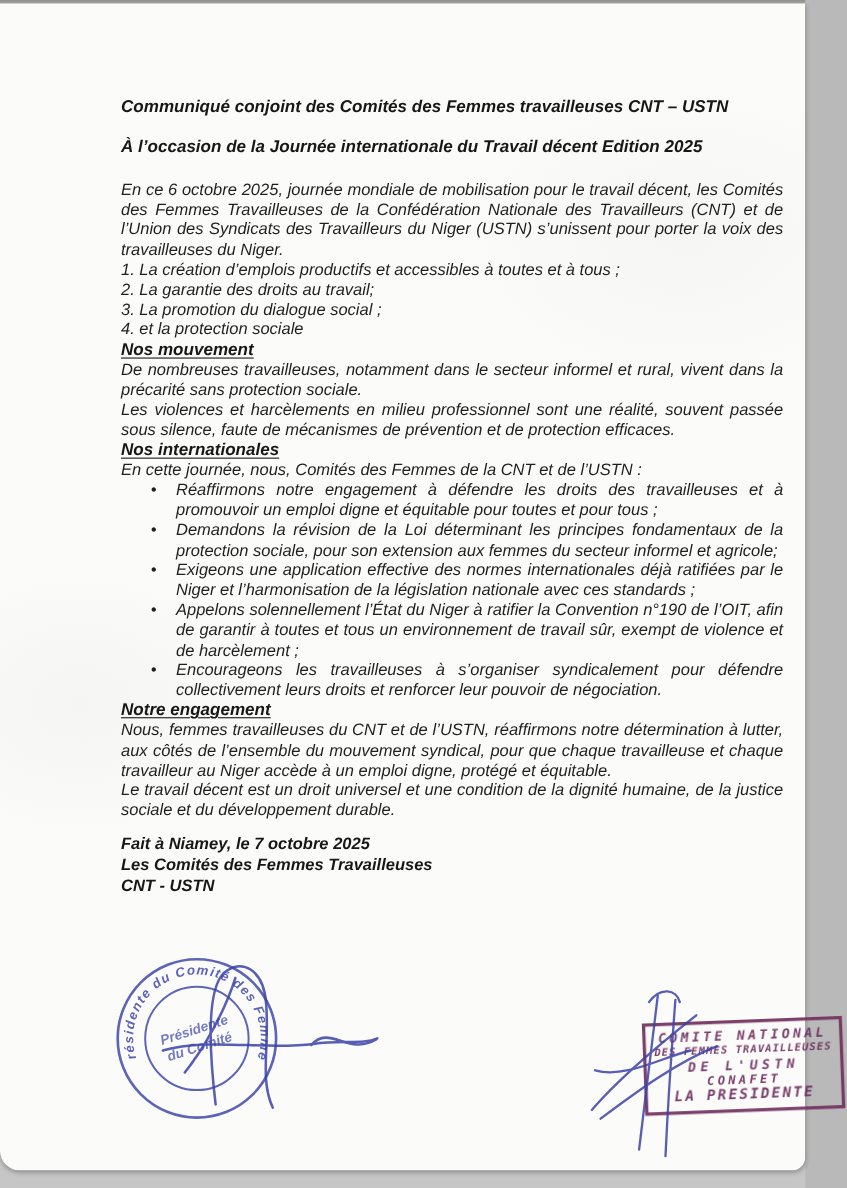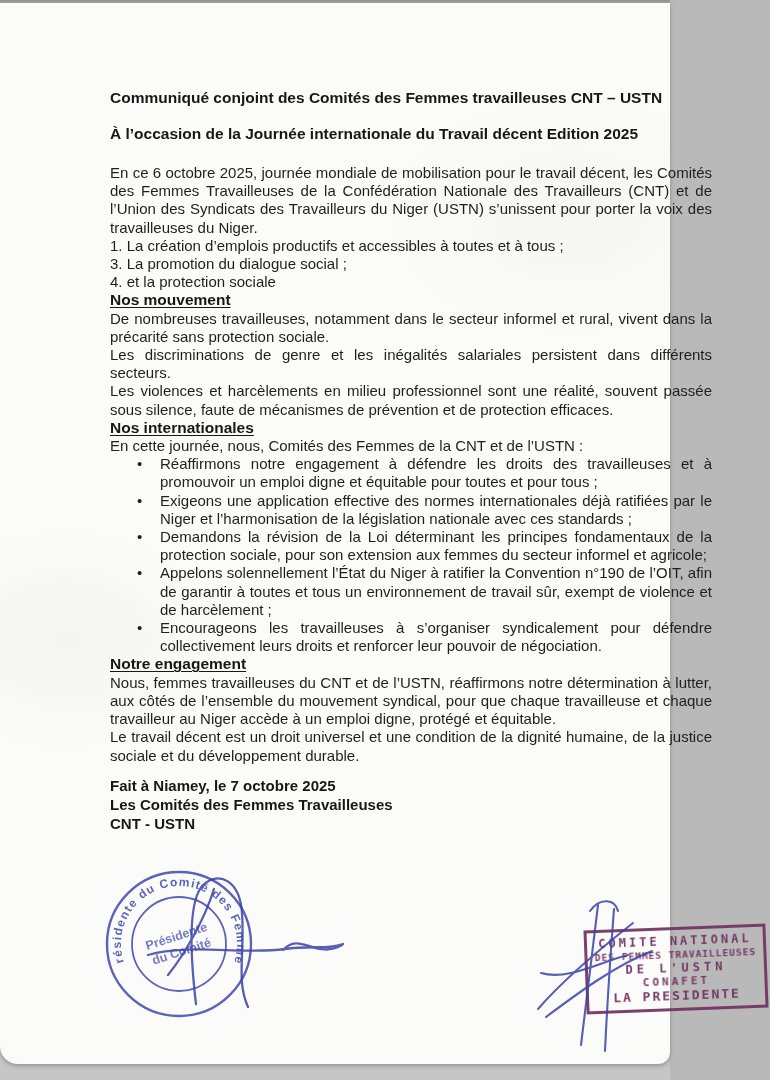--- a/index.html
+++ b/index.html
@@ -3,22 +3,23 @@
 <meta charset="utf-8">
 <style>
   html,body{margin:0;padding:0;}
   body{
     width:770px;height:1080px;
     background:#b9b9b9;
     font-family:"Liberation Sans", sans-serif;
     overflow:hidden;
   }
   .scan{
-    position:relative;width:670px;height:1080px;
+    position:relative;width:732px;height:1080px;
     background:linear-gradient(180deg,#8f8f8f 0px,#a8a8a8 3px,#cfcfcf 10px,#c6c6c6 100%);
+    font-style:italic;
   }
   .paper{
     position:absolute;left:0;top:3px;right:0;bottom:16px;
     background:
       radial-gradient(ellipse 300px 200px at 85% 20%, rgba(200,200,200,.10), transparent 70%),
       radial-gradient(ellipse 250px 180px at 10% 60%, rgba(190,190,190,.10), transparent 70%),
       #fbfbfa;
     border-radius:0 0 12px 18px;
     box-shadow:0 2px 4px rgba(0,0,0,.25);
   }
@@ -78,35 +79,35 @@
 
     <div class="content">
       <h1>Communiqué conjoint des Comités des Femmes travailleuses CNT – USTN</h1>
       <h2>À l’occasion de la Journée internationale du Travail décent Edition 2025</h2>
 
       <p class="just">En ce 6 octobre 2025, journée mondiale de mobilisation pour le travail décent, les Comités des Femmes Travailleuses de la Confédération Nationale des Travailleurs (CNT) et de l’Union des Syndicats des Travailleurs du Niger (USTN) s’unissent pour porter la voix des travailleuses du Niger.</p>
 
 
       <div>
         <p>1. La création d’emplois productifs et accessibles à toutes et à tous ;</p>
+        <p>2. La garantie des droits au travail;</p>
         <p>3. La promotion du dialogue social ;</p>
         <p>4. et la protection sociale</p>
       </div>
 
       <h3 class="sec">Nos mouvement</h3>
       <p class="just">De nombreuses travailleuses, notamment dans le secteur informel et rural, vivent dans la précarité  sans protection sociale.</p>
-      <p class="just">Les discriminations de genre et les inégalités salariales persistent dans différents secteurs.</p>
       <p class="just">Les violences et harcèlements en milieu professionnel sont une réalité, souvent passée sous silence, faute de mécanismes de prévention et de protection efficaces.</p>
 
       <h3 class="sec">Nos internationales</h3>
       <p class="just">En cette journée, nous, Comités des Femmes de la CNT et de l’USTN :</p>
       <ul class="bullets">
         <li>Réaffirmons notre engagement à défendre les droits des travailleuses et à promouvoir un emploi digne et équitable pour toutes et pour tous ;</li>
+        <li>Demandons la révision de la Loi déterminant les principes fondamentaux de la protection sociale,  pour son extension aux femmes du secteur informel et agricole;</li>
         <li>Exigeons une application effective des normes internationales déjà ratifiées par le Niger et l’harmonisation de la législation nationale avec ces standards ;</li>
-        <li>Demandons la révision de la Loi déterminant les principes fondamentaux de la protection sociale,  pour son extension aux femmes du secteur informel et agricole;</li>
         <li>Appelons solennellement l’État du Niger à ratifier la Convention n°190 de l’OIT, afin de garantir à toutes et tous un environnement de travail sûr, exempt de violence et de harcèlement ;</li>
         <li>Encourageons les travailleuses à s’organiser syndicalement pour défendre collectivement leurs droits et renforcer leur pouvoir de négociation.</li>
       </ul>
 
       <h3 class="sec">Notre engagement</h3>
       <p class="just">Nous, femmes travailleuses du CNT et de l’USTN, réaffirmons notre détermination à lutter, aux côtés de l’ensemble du mouvement syndical, pour que chaque travailleuse et chaque travailleur au Niger accède à un emploi digne, protégé et équitable.</p>
       <p class="just">Le travail décent est un droit universel et une condition de la dignité humaine, de la justice sociale et du développement durable.</p>
 
       <div class="closing">
         <p>Fait à Niamey, le 7 octobre 2025</p>

